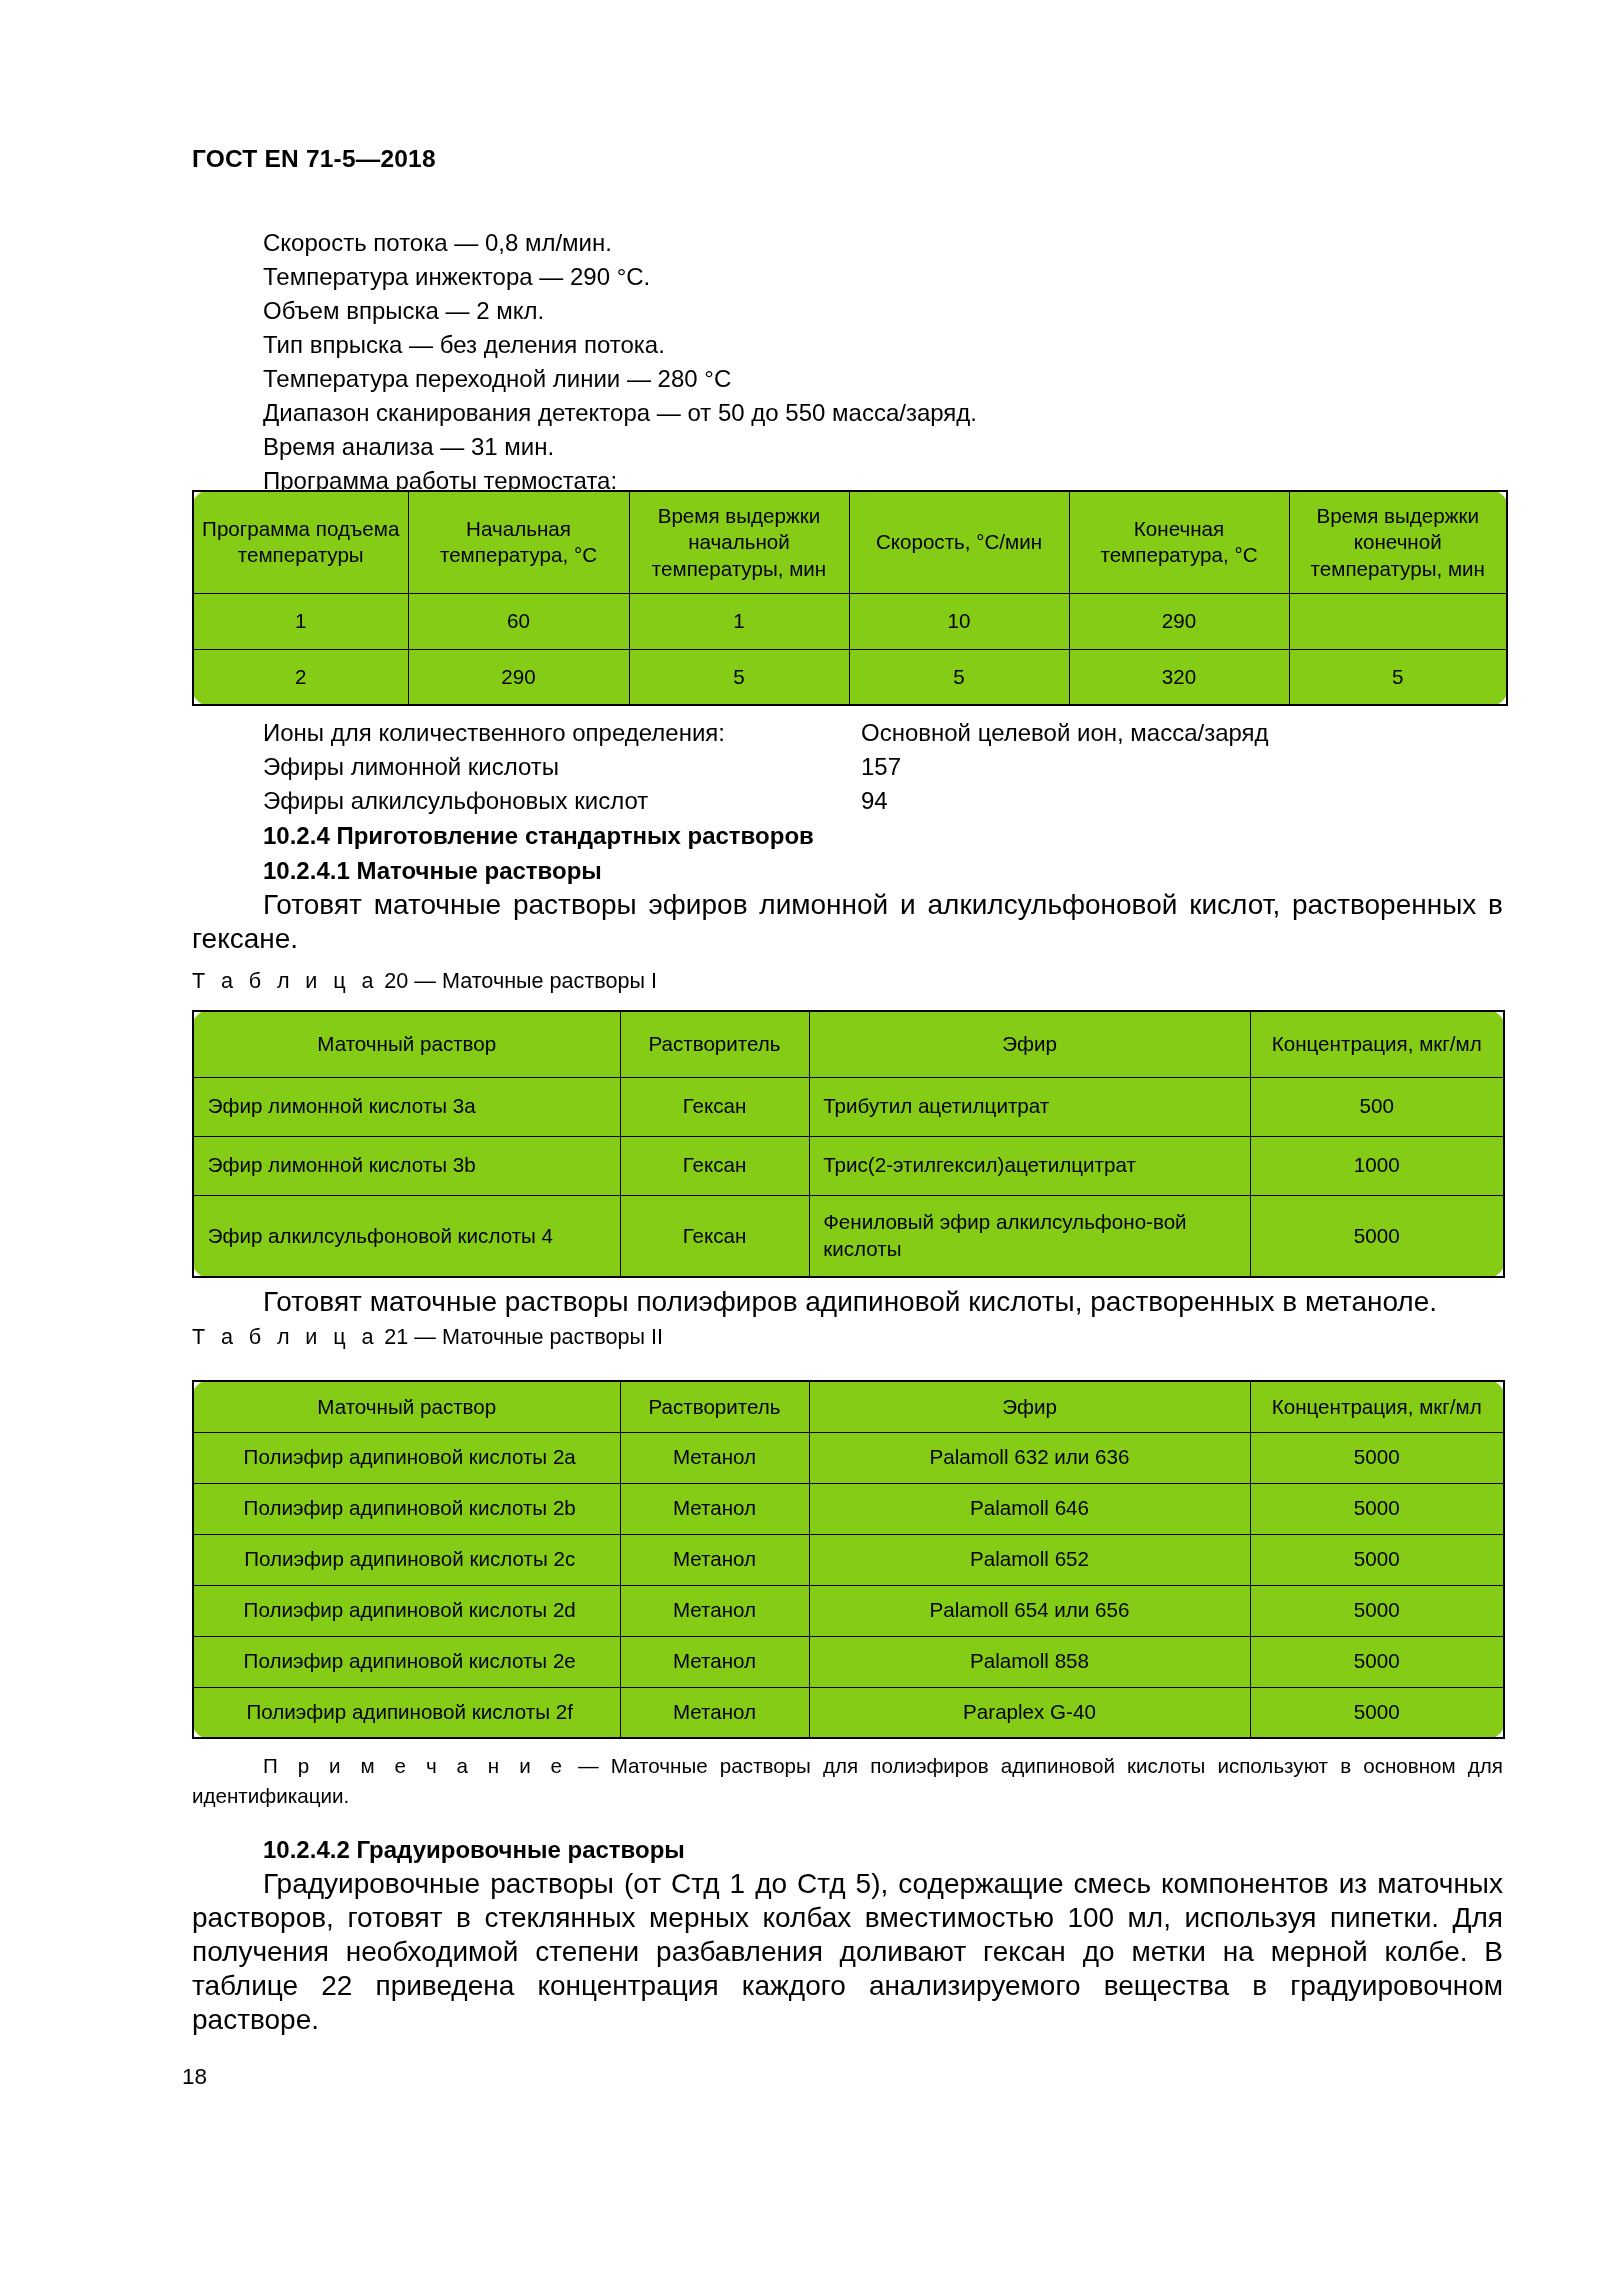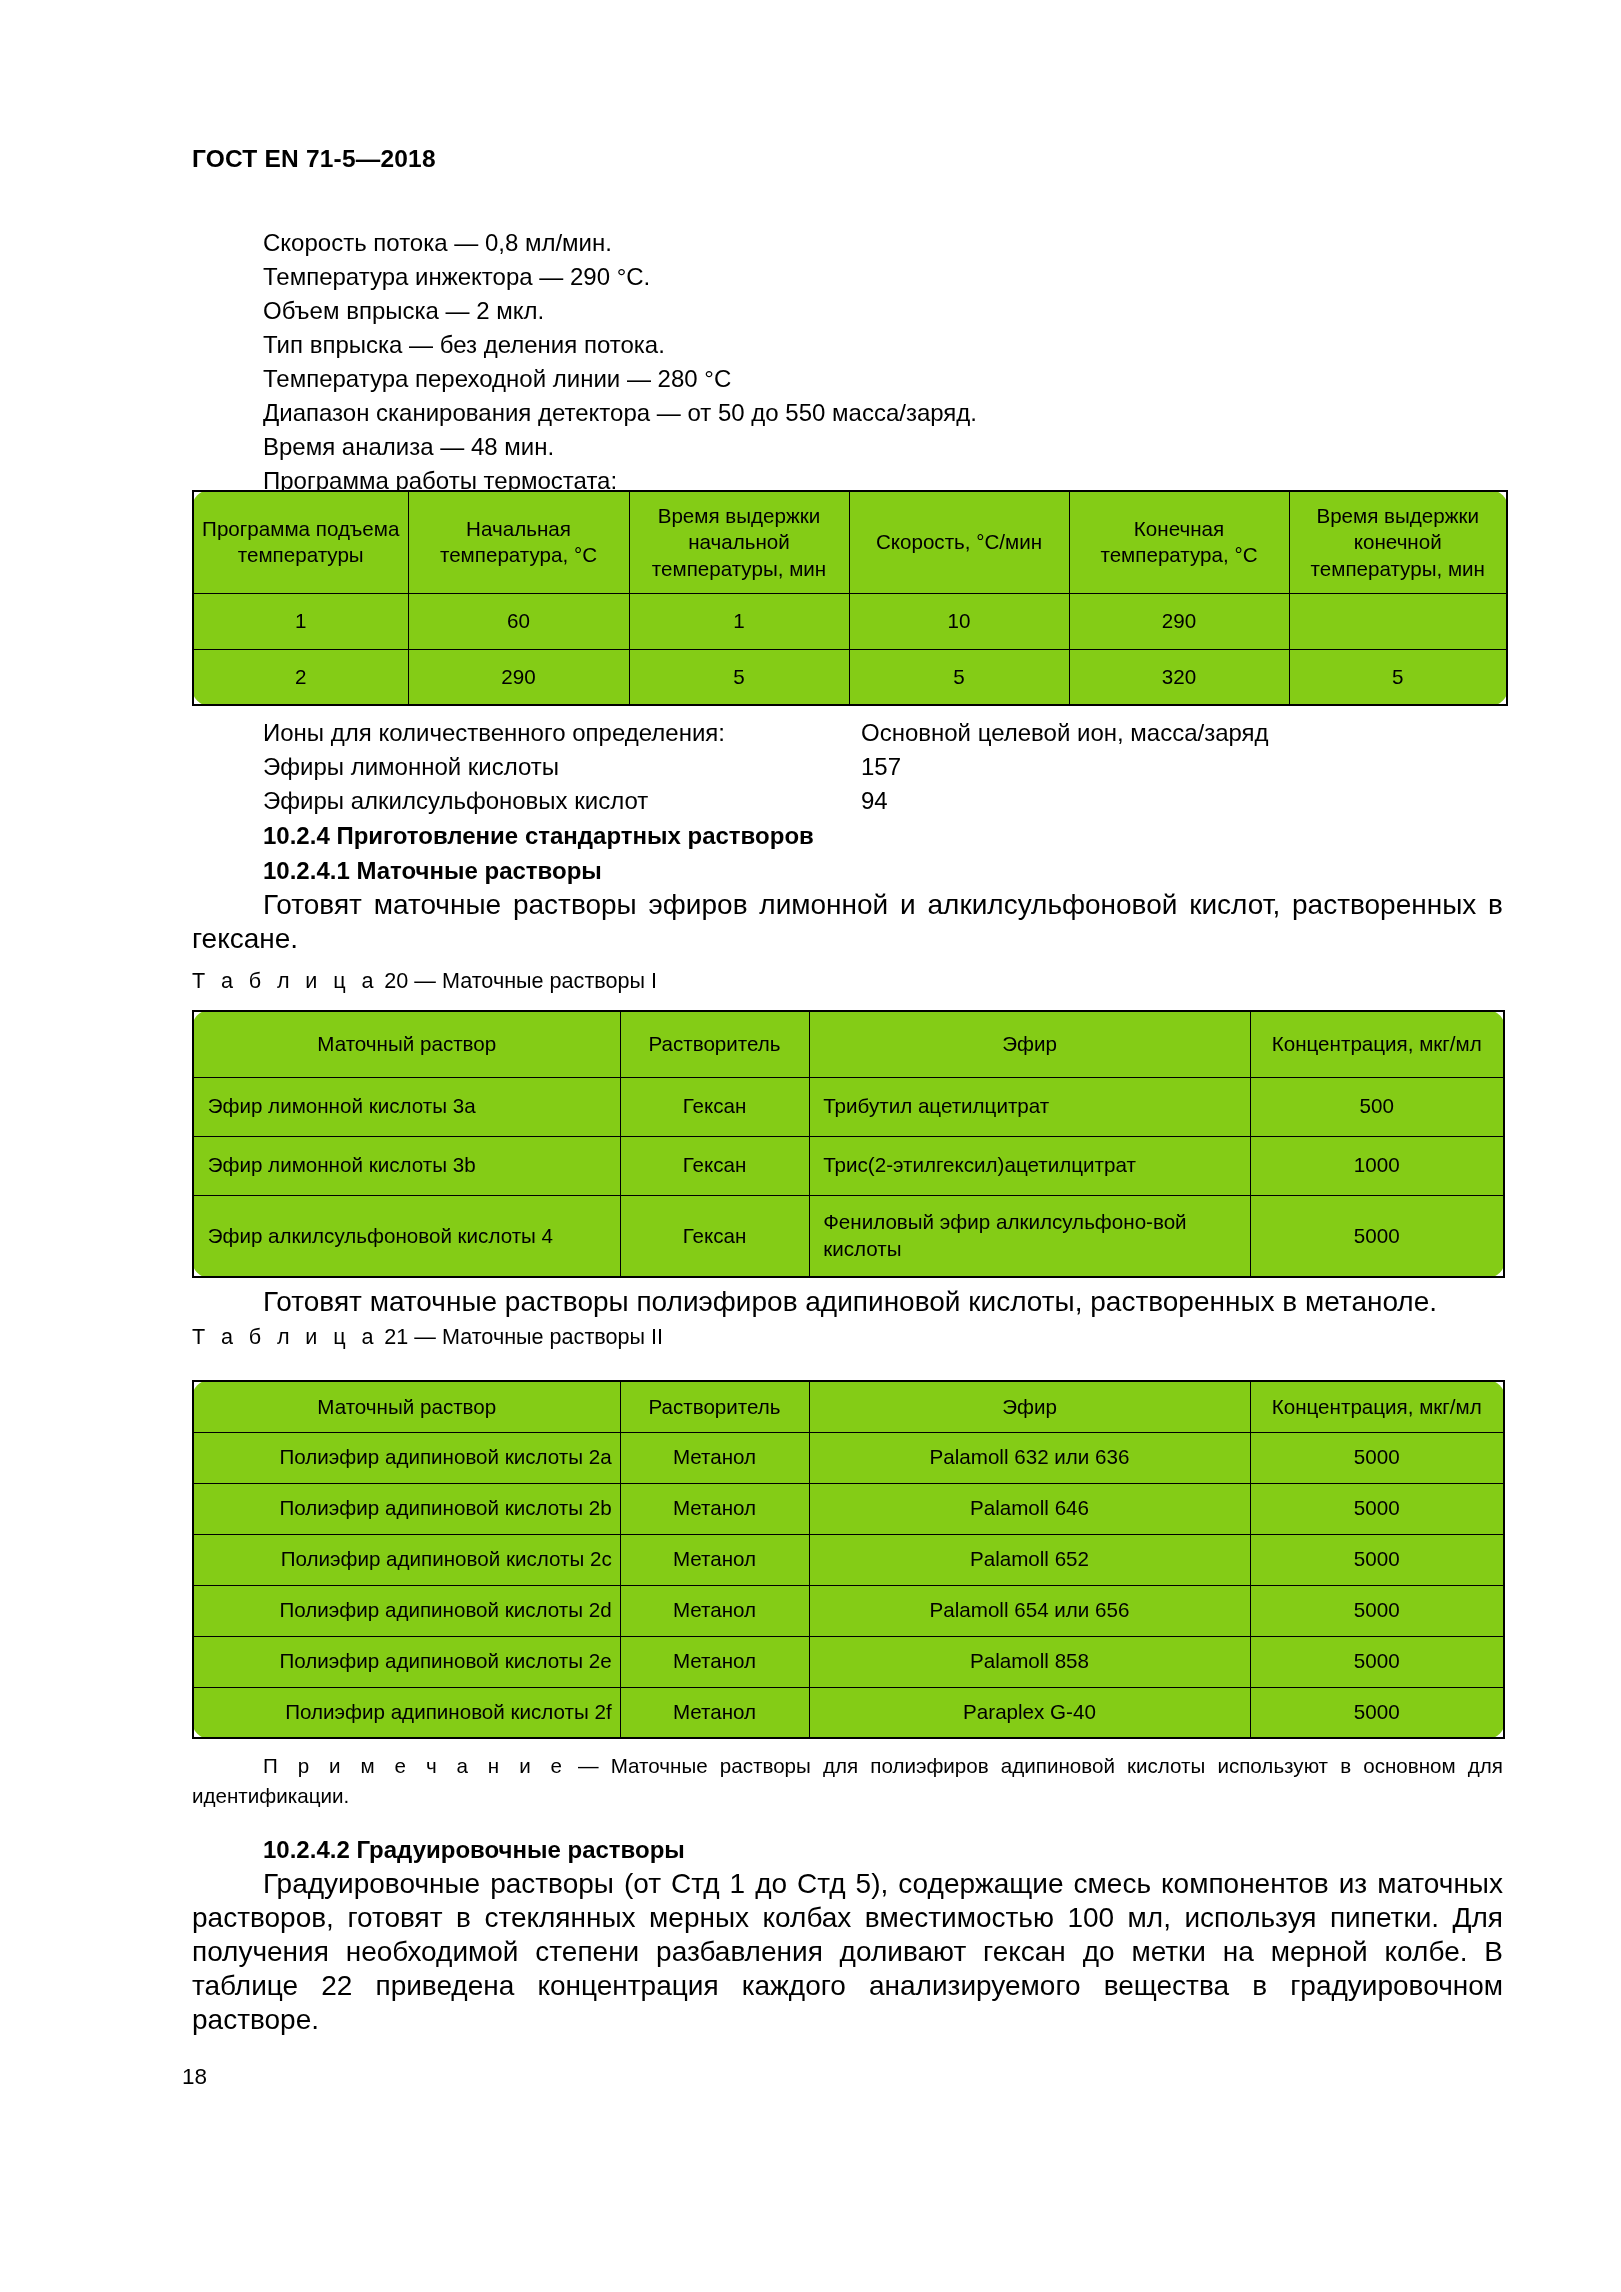--- a/index.html
+++ b/index.html
@@ -126,21 +126,21 @@
   .t20 { position: absolute; left: 192px; top: 1010px; }
   .t20 th { height: 66px; font-size: 20.6px; }
   .t20 td { height: 59px; font-size: 21.6px; }
   .t20 td.left { text-align: left; padding-left: 13.7px; }
   .t20 td.tall { height: 82px; }
   .t20 td.left2 { text-align: left; padding-left: 13.7px; }
 
   .t21 { position: absolute; left: 192px; top: 1380px; }
   .t21 th { height: 51px; font-size: 19.6px; }
   .t21 td { height: 51px; font-size: 21.6px; }
-  .t21 td.left { text-align: right; padding-left: 13.7px; }
+  .t21 td.left { text-align: center; padding-left: 13.7px; }
 
   .note {
     position: absolute;
     left: 192px;
     top: 1751px;
     width: 1311px;
     font-size: 20.6px;
     line-height: 30px;
     text-align: justify;
   }
@@ -161,21 +161,21 @@
 
   <div class="doc-header">ГОСТ EN 71-5—2018</div>
 
   <div class="body-block param-list">
     <div class="param-line">Скорость потока — 0,8 мл/мин.</div>
     <div class="param-line">Температура инжектора — 290 °C.</div>
     <div class="param-line">Объем впрыска — 2 мкл.</div>
     <div class="param-line">Тип впрыска — без деления потока.</div>
     <div class="param-line">Температура переходной линии — 280 °C</div>
     <div class="param-line">Диапазон сканирования детектора — от 50 до 550 масса/заряд.</div>
-    <div class="param-line">Время анализа — 48 мин.</div>
+    <div class="param-line">Время анализа — 31 мин.</div>
     <div class="param-line">Программа работы термостата:</div>
   </div>
 
   <table class="doc-table t1">
     <colgroup>
       <col style="width:215px">
         <col style="width:221px">
         <col style="width:220px">
       <col style="width:220px">
         <col style="width:220px">

